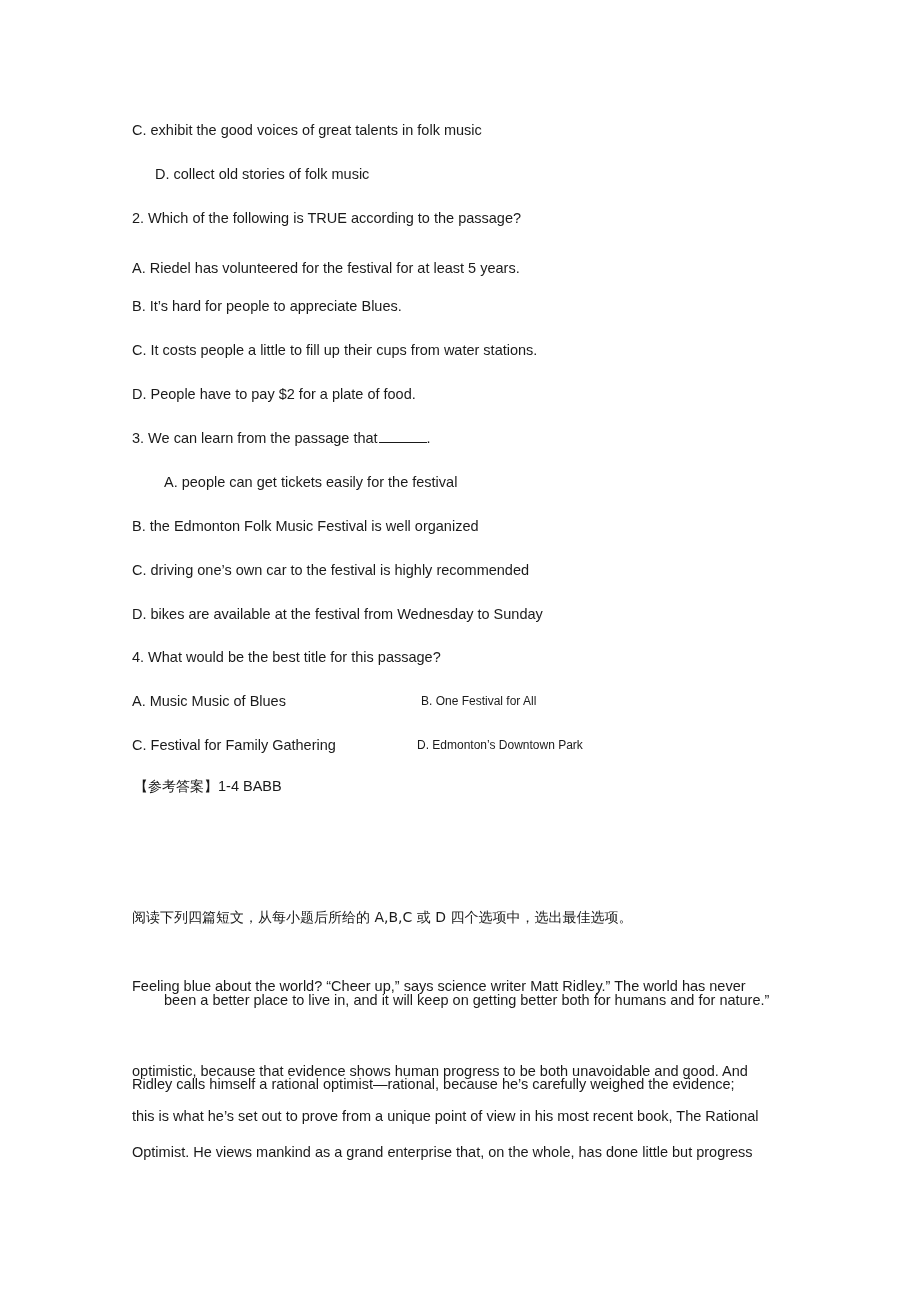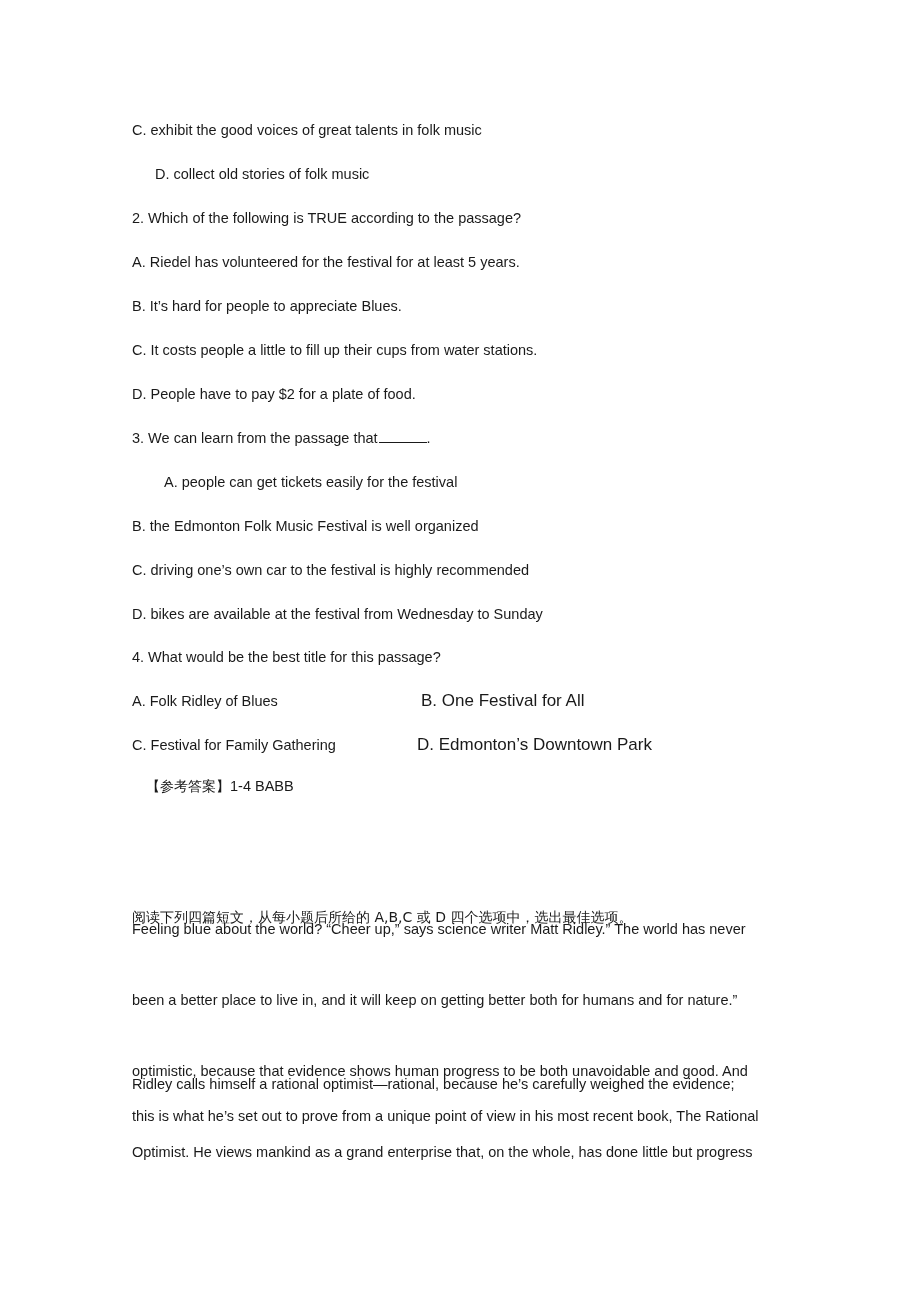--- a/index.html
+++ b/index.html
@@ -25,80 +25,79 @@
     .line {
       position: absolute;
       left: 132px;
       font-size: 14.5px;
       line-height: 18px;
       white-space: nowrap;
       letter-spacing: 0px;
     }
     .col2 {
       position: absolute;
-      font-size: 17px;
+      font-size: 12px;
       line-height: 18px;
       white-space: nowrap;
     }
     .blank {
       display: inline-block;
       width: 48px;
       border-bottom: 1px solid #1a1a1a;
       height: 13px;
       vertical-align: baseline;
       margin-left: 1px;
     }
     .answer {
       position: absolute;
       left: 134px;
       font-size: 14.5px;
       line-height: 18px;
       white-space: nowrap;
-      margin-left: 12px;
     }
     .cn {
       font-family: "DejaVu Sans", sans-serif;
       font-size: 14px;
     }
   </style>
 </head>
 <body>
 
 <div class="page">
 
   <div class="line" style="top:121px;">C. exhibit the good voices of great talents in folk music</div>
   <div class="line" style="top:165px;margin-left:23px;">D. collect old stories of folk music</div>
 
   <div class="line" style="top:209px;">2. Which of the following is TRUE according to the passage?</div>
-  <div class="line" style="top:253px;">A. Riedel has volunteered for the festival for at least 5 years.</div>
+  <div class="line" style="top:259px;">A. Riedel has volunteered for the festival for at least 5 years.</div>
   <div class="line" style="top:297px;">B. It’s hard for people to appreciate Blues.</div>
   <div class="line" style="top:341px;">C. It costs people a little to fill up their cups from water stations.</div>
   <div class="line" style="top:385px;">D. People have to pay $2 for a plate of food.</div>
 
   <div class="line" style="top:429px;">
     <span>3. We can learn from the passage that</span><span class="blank"></span><span>.</span>
   </div>
   <div class="line" style="top:473px;margin-left:32px;">A. people can get tickets easily for the festival</div>
   <div class="line" style="top:517px;">B. the Edmonton Folk Music Festival is well organized</div>
   <div class="line" style="top:605px;">D. bikes are available at the festival from Wednesday to Sunday</div>
   <div class="line" style="top:561px;">C. driving one’s own car to the festival is highly recommended</div>
 
   <div class="line" style="top:648px;">4. What would be the best title for this passage?</div>
-  <div class="line" style="top:692px;">A. Folk Ridley of Blues</div>
+  <div class="line" style="top:692px;">A. Music Music of Blues</div>
   <div class="col2" style="top:692px; left:421px;">B. One Festival for All</div>
   <div class="line" style="top:736px;">C. Festival for Family Gathering</div>
   <div class="col2" style="top:736px; left:417px;">D. Edmonton’s Downtown Park</div>
 
   <div class="answer" style="top:777px;">
     <span class="cn">【参考答案】</span><span>1-4 BABB</span>
   </div>
 
   <div class="line cn" style="top:908px;">阅读下列四篇短文，从每小题后所给的 A,B,C 或 D 四个选项中，选出最佳选项。</div>
 
-  <div class="line" style="top:920px;">Feeling blue about the world? “Cheer up,” says science writer Matt Ridley.” The world has never</div>
-  <div class="line" style="top:991px;">been a better place to live in, and it will keep on getting better both for humans and for nature.”</div>
+  <div class="line" style="top:977px;">Feeling blue about the world? “Cheer up,” says science writer Matt Ridley.” The world has never</div>
+  <div class="line" style="top:991px;margin-left:32px;">been a better place to live in, and it will keep on getting better both for humans and for nature.”</div>
 
   <div class="line" style="top:1035px;margin-top:40px;">Ridley calls himself a rational optimist—rational, because he’s carefully weighed the evidence;</div>
   <div class="line" style="top:1062px;">optimistic, because that evidence shows human progress to be both unavoidable and good. And</div>
   <div class="line" style="top:1143px;">Optimist. He views mankind as a grand enterprise that, on the whole, has done little but progress</div>
   <div class="line" style="top:1107px;">this is what he’s set out to prove from a unique point of view in his most recent book, The Rational</div>
 
 </div>
 
 </body></html>

